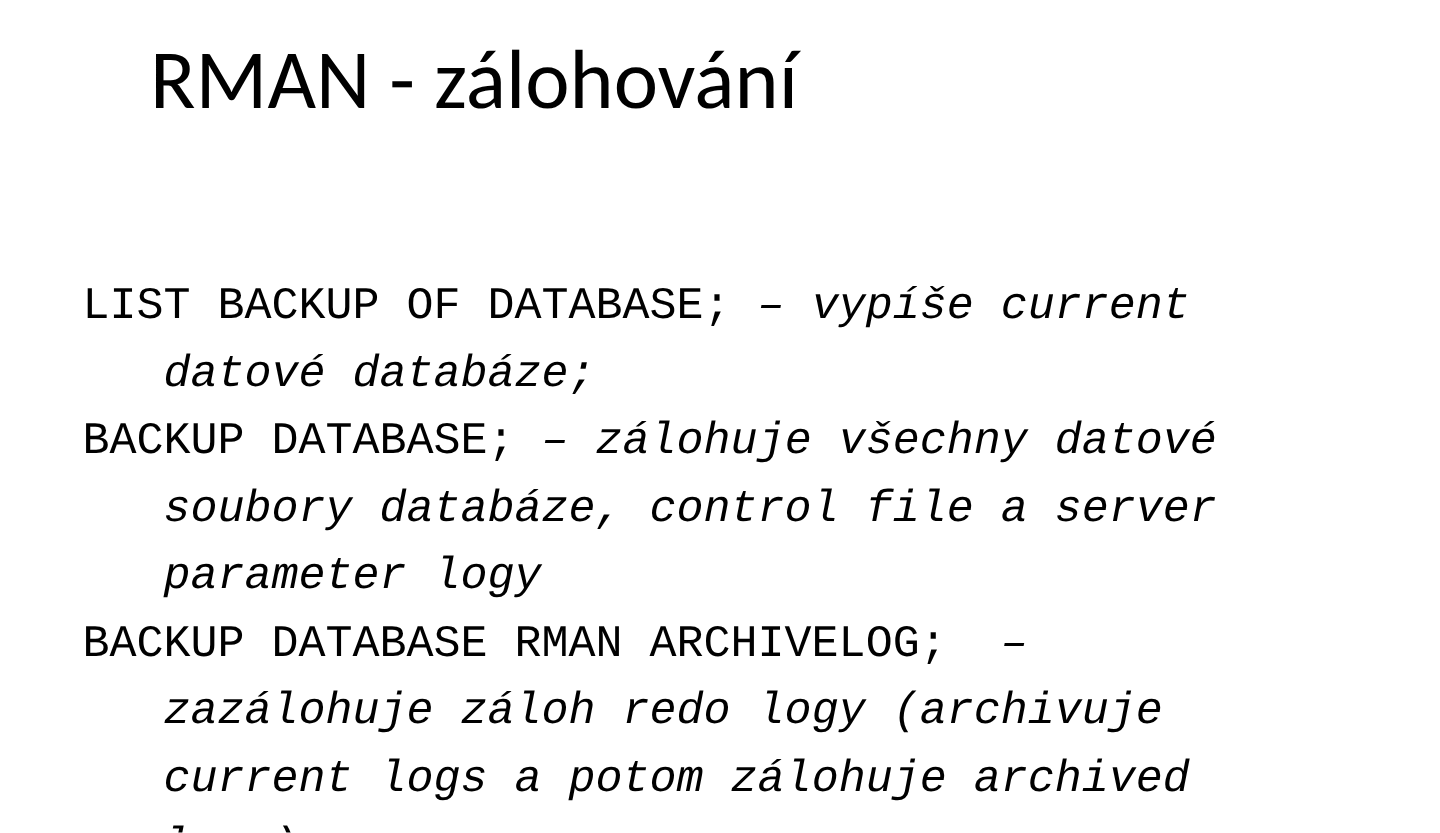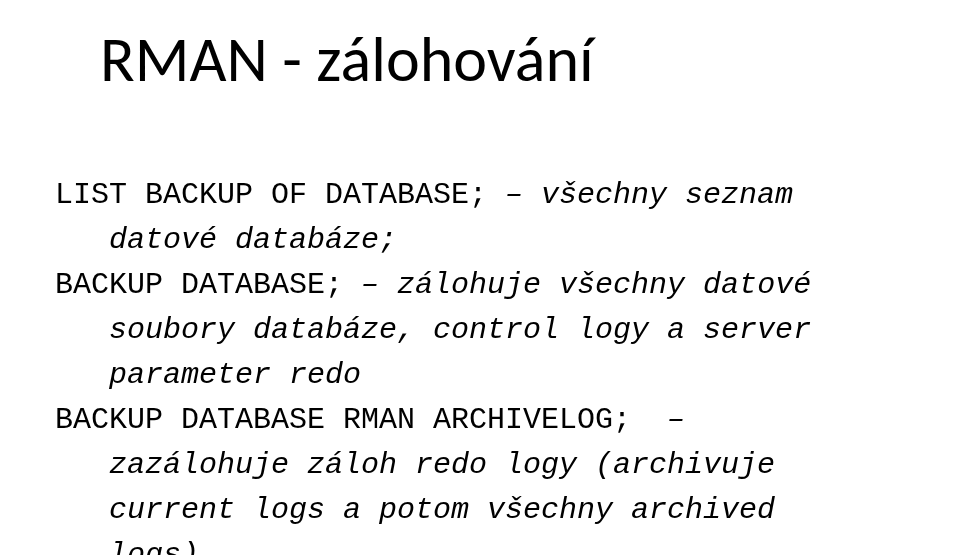--- a/index.html
+++ b/index.html
@@ -10,45 +10,45 @@
     }
     body {
       width: 960px;
       height: 555px;
       background: #ffffff;
       padding: 20px 55px 30px 55px;
       font-family: "Courier New", Courier, monospace;
     }
     .title {
       font-family: Calibri, Arial, sans-serif;
-      font-size: 64px;
+      font-size: 56px;
       font-weight: 400;
       color: #000000;
-      margin-bottom: 30px;
+      margin-bottom: 50px;
       margin-left: 45px;
     }
     .content {
       font-family: "Courier New", Courier, monospace;
       font-size: 30px;
       line-height: 1.5;
       color: #000000;
       white-space: pre-wrap;
     }
     .italic {
       font-style: italic;
     }
   </style>
 </head>
 <body>
 
 <h1 class="title">RMAN - zálohování</h1>
 
 <div class="content">
-<span>LIST BACKUP OF DATABASE; </span><span class="italic">– všechny seznam</span>
+<span>LIST BACKUP OF DATABASE; </span><span class="italic">– vypíše current</span>
 <span>   </span><span class="italic">datové databáze;</span>
 <span>BACKUP DATABASE; </span><span class="italic">– zálohuje všechny datové</span>
-<span>   </span><span class="italic">soubory databáze, control logy a server</span>
-<span>   </span><span class="italic">parameter redo</span>
+<span>   </span><span class="italic">soubory databáze, control file a server</span>
+<span>   </span><span class="italic">parameter logy</span>
 <span>BACKUP DATABASE RMAN ARCHIVELOG;  </span><span class="italic">–</span>
 <span>   </span><span class="italic">zazálohuje záloh redo logy (archivuje</span>
-<span>   </span><span class="italic">current logs a potom všechny archived</span>
+<span>   </span><span class="italic">current logs a potom zálohuje archived</span>
 <span>   </span><span class="italic">logs)</span>
 </div>
 
 </body></html>

